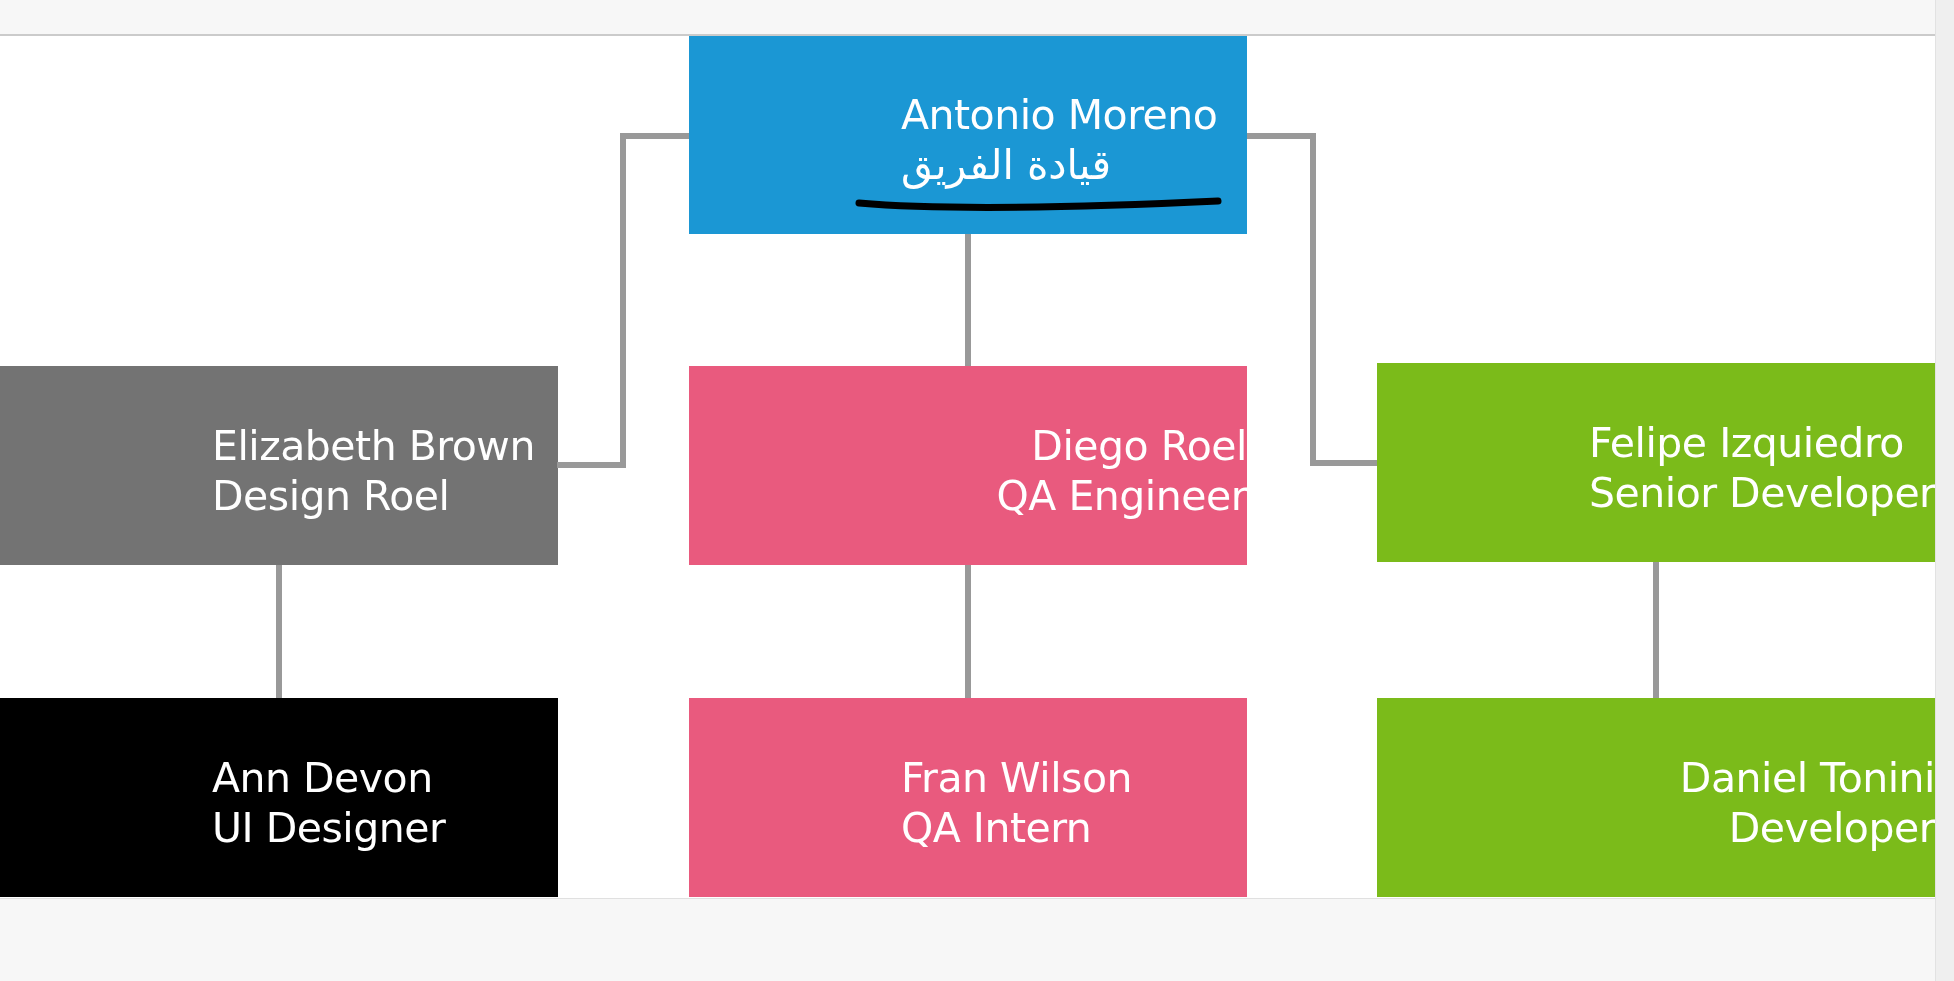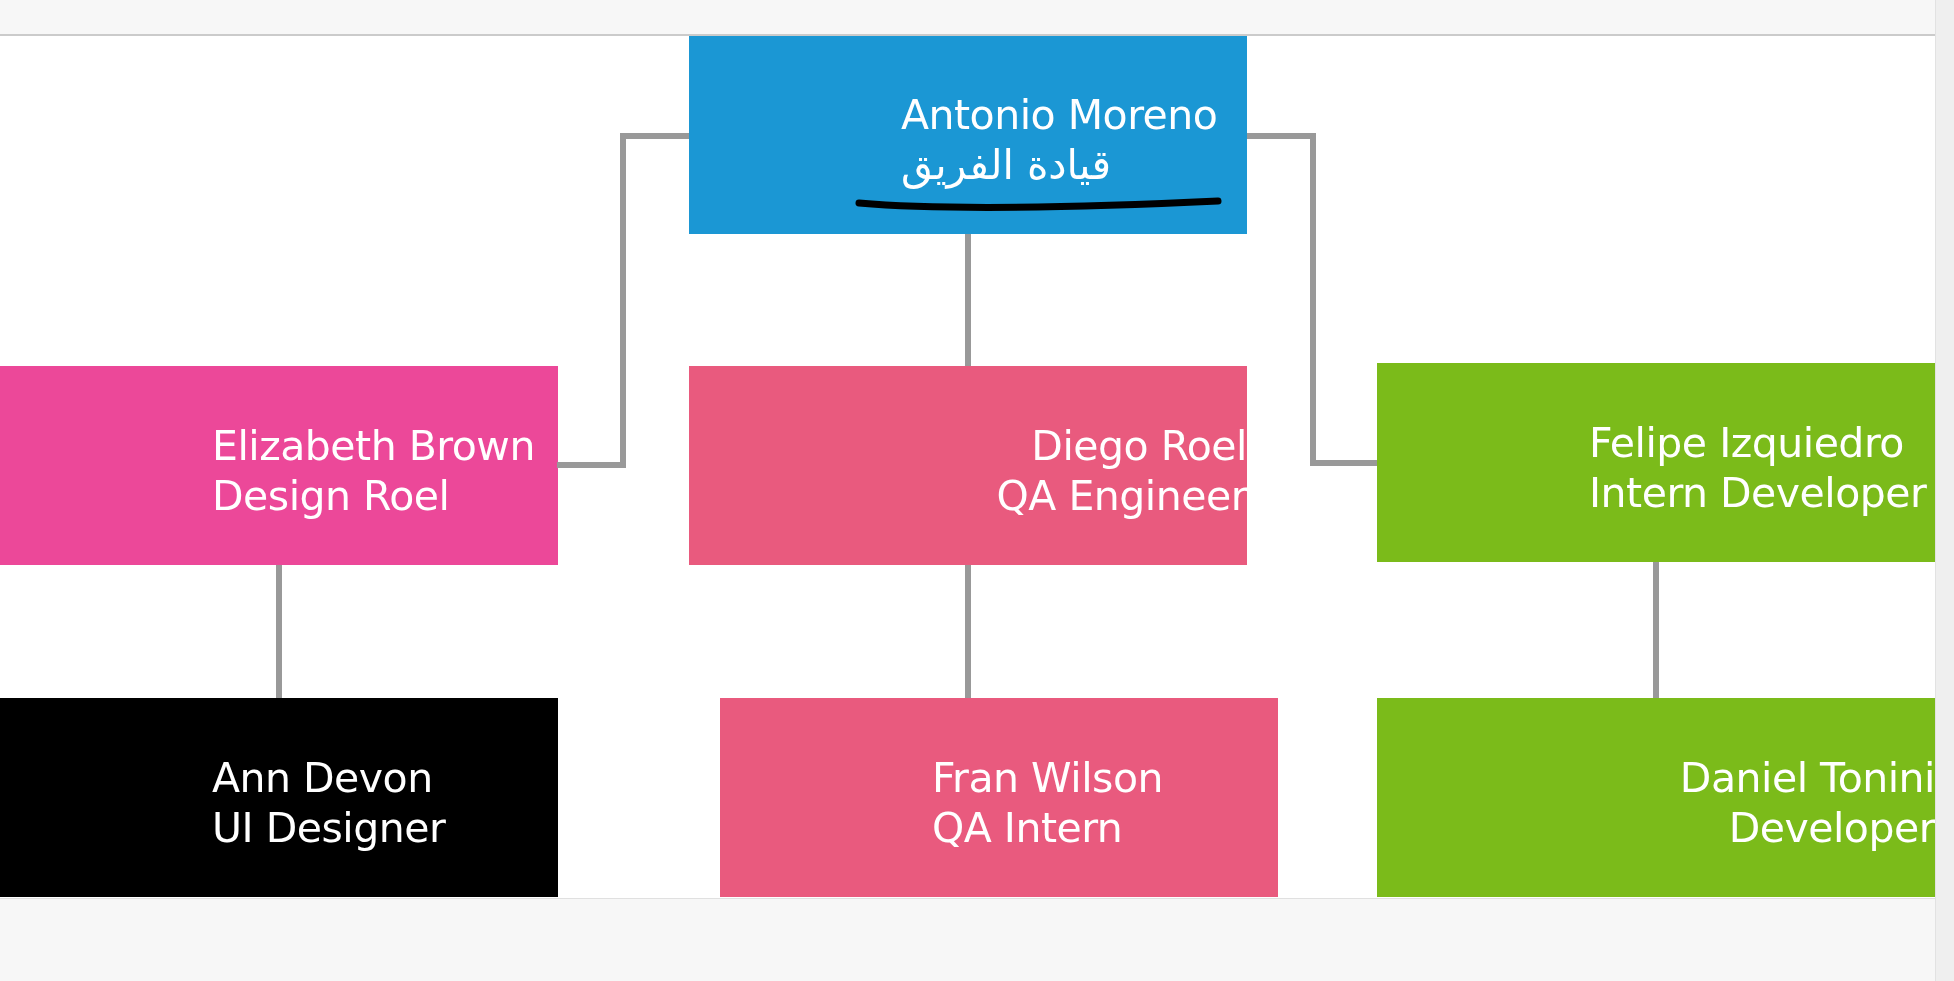--- a/index.html
+++ b/index.html
@@ -30,21 +30,21 @@
     padding-left:212px;padding-top:10px;
     color:#ffffff;font-size:41px;line-height:50px;letter-spacing:-0.5px;
     white-space:nowrap;
   }
   .node .line{display:block;}
   .node-antonio  {left:689px;  top:0px;   height:198px;}
   .node-elizabeth{left:0px;    top:330px;}
   .node-diego    {left:689px;  top:330px;}
   .node-felipe   {left:1377px; top:327px;}
   .node-ann      {left:0px;    top:662px;}
-  .node-fran     {left:720px;  top:662px;}
+  .node-fran     {left:689px;  top:662px;}
   .node-daniel   {left:1377px; top:662px;text-align:right;}
   
   .overlay{
     position:absolute;top:0;left:0;width:1935px;height:862px;
     pointer-events:none;
   }
   .overlay path.conn{fill:none;stroke-width:6px;}
   .overlay path.mark{fill:none;stroke-width:7px;stroke-linecap:round;}
 </style>
 </head>
@@ -52,33 +52,33 @@
 
 <div class="top-strip"></div>
 
 <div class="chart-canvas">
 
   <div class="node node-antonio" style="background-color: rgb(27, 151, 212);">
     <span class="line">Antonio Moreno</span>
     <span class="line">قيادة الفريق</span>
   </div>
 
-  <div class="node node-elizabeth" style="background-color: #ec4899;">
+  <div class="node node-elizabeth" style="background-color: #737373;">
     <span class="line">Elizabeth Brown</span>
     <span class="line">Design Roel</span>
   </div>
 
   <div class="node node-diego" style="background-color: rgb(233, 90, 126); align-items: flex-end;">
     <span class="line">Diego Roel</span>
     <span class="line">QA Engineer</span>
   </div>
 
   <div class="node node-felipe" style="background-color: rgb(123, 187, 26);">
     <span class="line">Felipe Izquiedro</span>
-    <span class="line">Intern Developer</span>
+    <span class="line">Senior Developer</span>
   </div>
 
   <div class="node node-ann" style="background-color: #000000;">
     <span class="line">Ann Devon</span>
     <span class="line">UI Designer</span>
   </div>
 
   <div class="node node-fran" style="background-color: rgb(233, 90, 126);">
     <span class="line">Fran Wilson</span>
     <span class="line">QA Intern</span>

